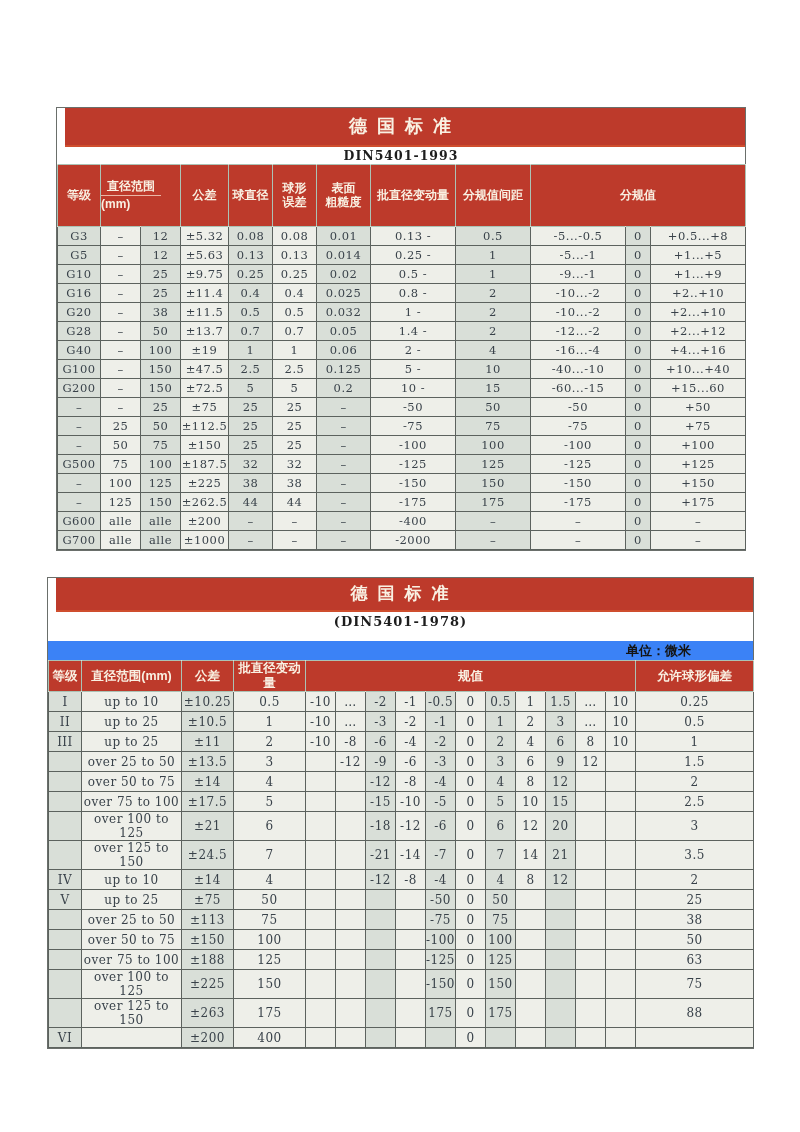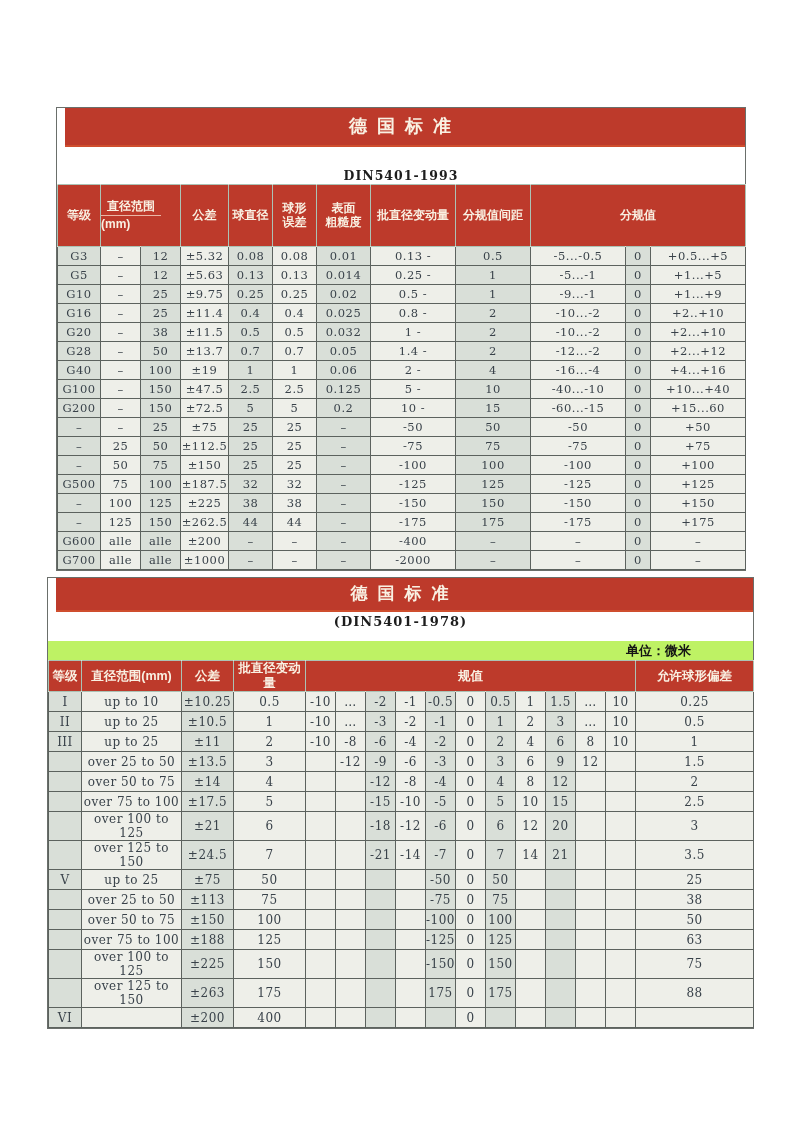--- a/index.html
+++ b/index.html
@@ -18,25 +18,25 @@
     border-bottom:2px solid #cf4e2e;
     margin-left:8px;
   }
   #t1 .title-band{height:37px;line-height:37px;font-size:18px;}
   #t2 .title-band{height:32px;line-height:32px;font-size:17px;}
 
   .subtitle{
     background:#ffffff;text-align:center;font-weight:bold;color:#1d1d1d;
     font-family:"DejaVu Serif","Liberation Serif",serif;
   }
-  #t1 .subtitle{height:17px;line-height:17px;font-size:12.5px;letter-spacing:1px;margin-top:20px;}
+  #t1 .subtitle{height:17px;line-height:17px;font-size:12.5px;letter-spacing:1px;}
   #t2 .subtitle{height:29px;line-height:19px;font-size:13px;letter-spacing:1px;}
 
   .unit-band{
-    height:19px;line-height:19px;background:#bef264;
+    height:19px;line-height:19px;background:#3b82f6;
     text-align:right;padding-right:62px;box-sizing:border-box;
     font-family:"Liberation Sans",sans-serif;font-weight:bold;font-size:13px;color:#141414;
   }
 
   table{border-collapse:collapse;table-layout:fixed;width:100%;background:#0f766e;}
   td,th{padding:0;text-align:center;overflow:hidden;}
   td{
     border:1px solid #5c625e;background:#eeefe9;color:#39424a;
     font-family:"DejaVu Serif","Liberation Serif",serif;
   }
@@ -103,21 +103,21 @@
           <td>–</td>
           <td class="tint">12</td>
           <td>±5.32</td>
           <td class="tint">0.08</td>
           <td>0.08</td>
           <td class="tint">0.01</td>
           <td>0.13 -</td>
           <td class="tint">0.5</td>
           <td>-5...-0.5</td>
           <td class="tint">0</td>
-          <td>+0.5...+5</td>
+          <td>+0.5...+8</td>
         </tr>
         <tr>
           <td class="tint">G5</td>
           <td>–</td>
           <td class="tint">12</td>
           <td>±5.63</td>
           <td class="tint">0.13</td>
           <td>0.13</td>
           <td class="tint">0.014</td>
           <td>0.25 -</td>
@@ -512,20 +512,38 @@
           <td class="tint">-7</td>
           <td>0</td>
           <td class="tint">7</td>
           <td>14</td>
           <td class="tint">21</td>
           <td></td>
           <td></td>
           <td>3.5</td>
         </tr>
         <tr>
+          <td class="tint">IV</td>
+          <td>up to 10</td>
+          <td class="tint">±14</td>
+          <td>4</td>
+          <td></td>
+          <td></td>
+          <td class="tint">-12</td>
+          <td>-8</td>
+          <td class="tint">-4</td>
+          <td>0</td>
+          <td class="tint">4</td>
+          <td>8</td>
+          <td class="tint">12</td>
+          <td></td>
+          <td></td>
+          <td>2</td>
+        </tr>
+        <tr>
           <td class="tint">V</td>
           <td>up to 25</td>
           <td class="tint">±75</td>
           <td>50</td>
           <td></td>
           <td></td>
           <td class="tint"></td>
           <td></td>
           <td class="tint">-50</td>
           <td>0</td>

